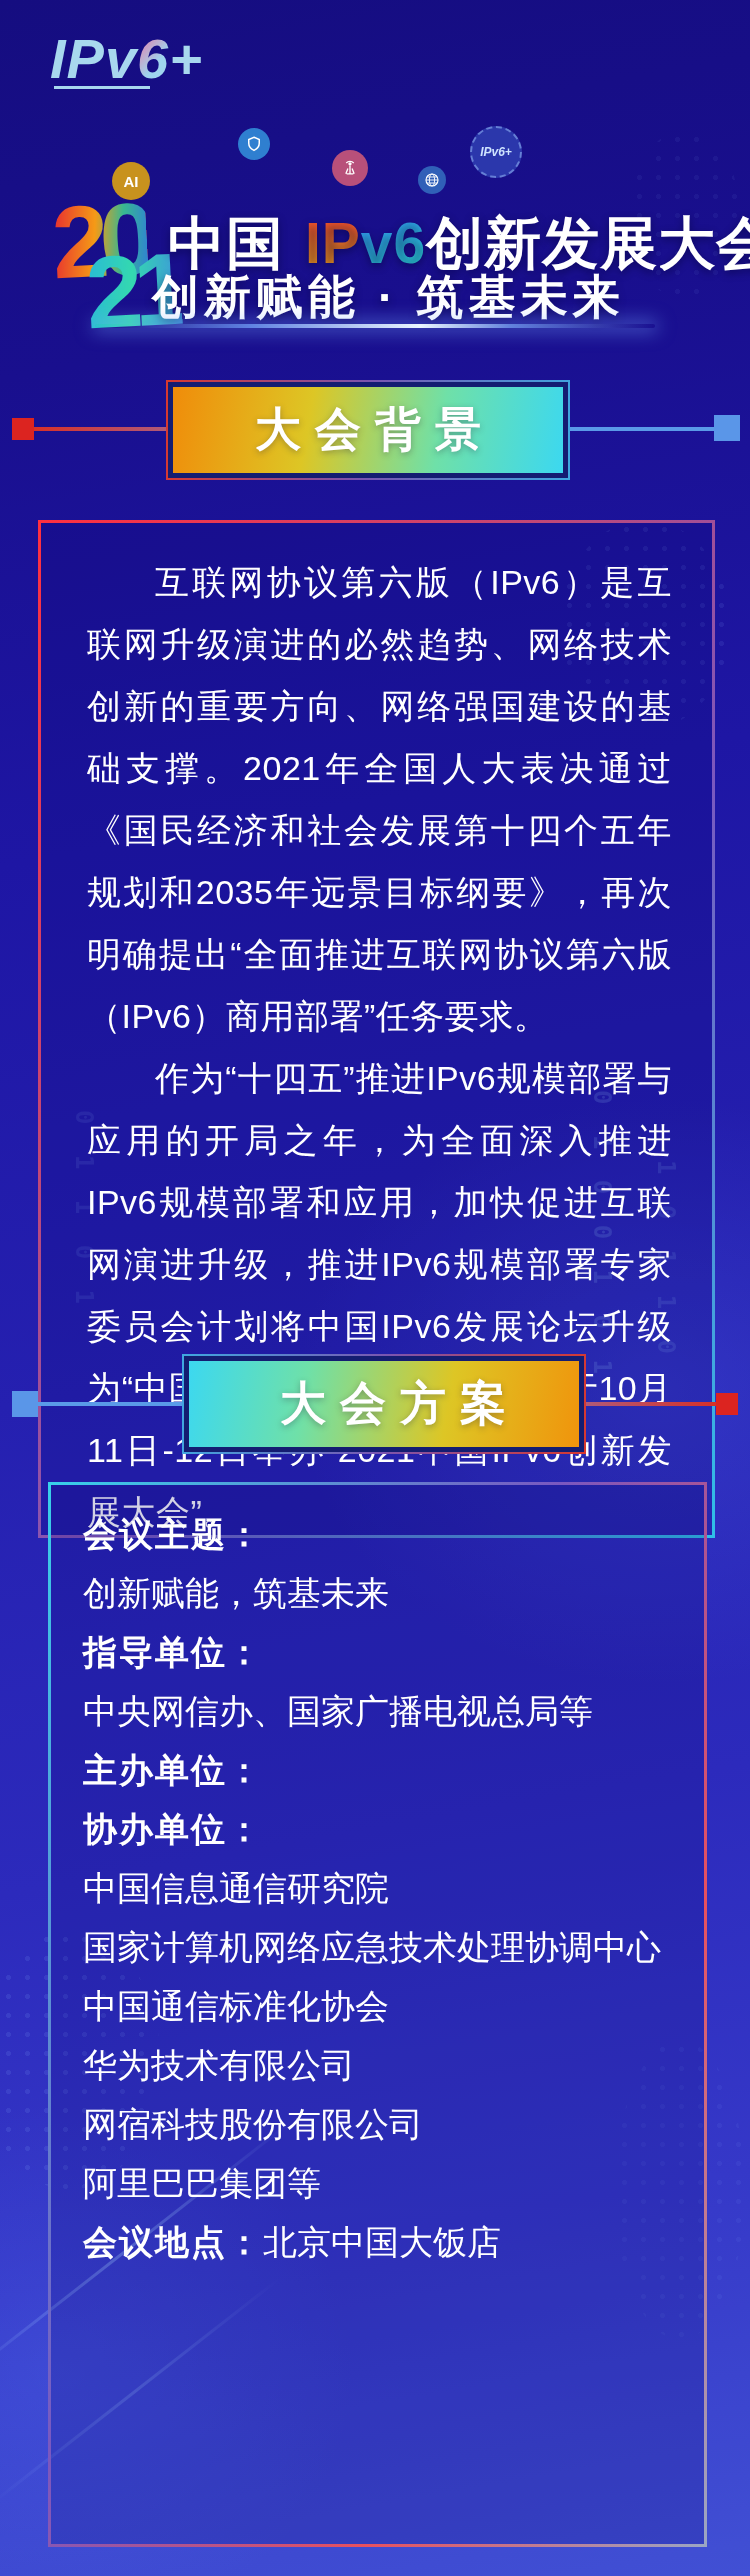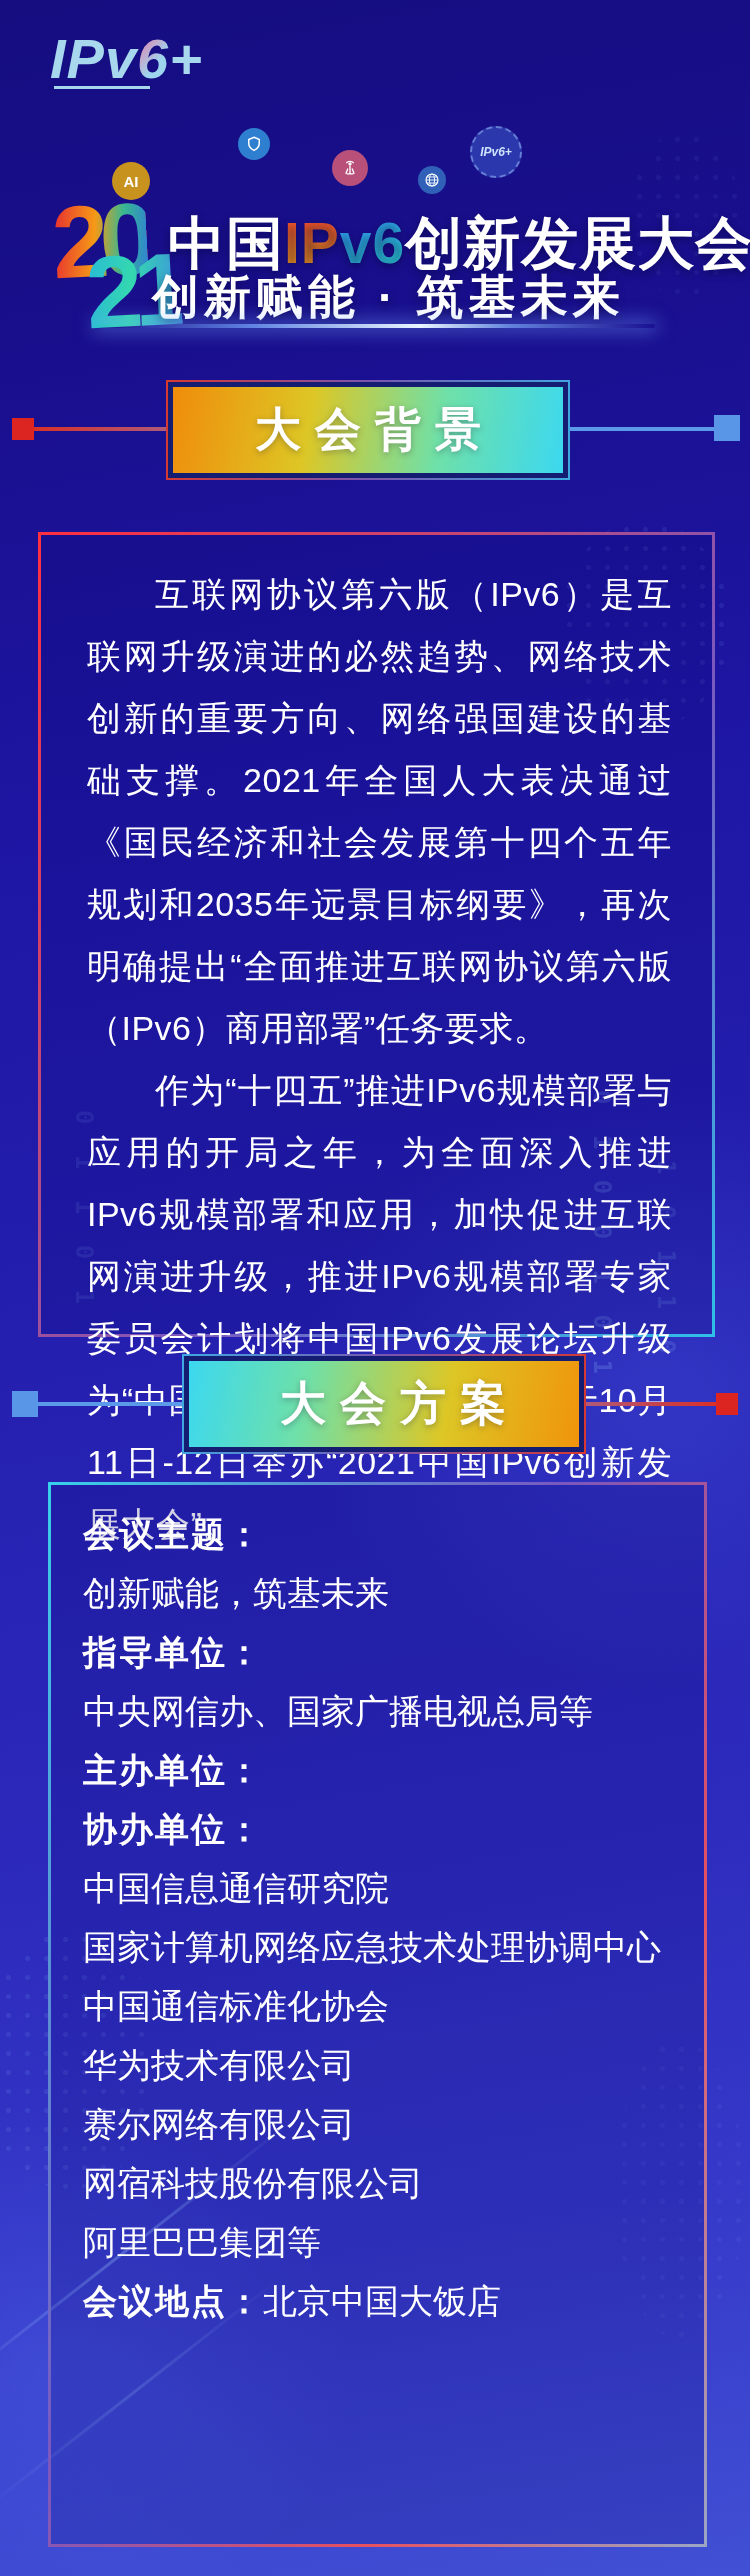--- a/index.html
+++ b/index.html
@@ -24,42 +24,42 @@
   
   .ficon { position:absolute; border-radius:50%; display:flex; align-items:center; justify-content:center; color:#fff; }
   .ficon svg { display:block; }
   
   .year { position:absolute; font-weight:800; line-height:1; letter-spacing:-9px; transform:rotate(-3deg);
           -webkit-background-clip:text; background-clip:text; color:rgba(0,0,0,0); }
   .year-top { left:52px; top:190px; font-size:102px; background-image:linear-gradient(95deg,#e83030 5%,#f59a16 45%,#38b890 72%,#2f7fd8 100%); }
   .year-bottom { left:86px; top:240px; font-size:102px; background-image:linear-gradient(95deg,#28b8d8 0%,#34d8b0 48%,#3f8fe0 100%); }
   .main-title { position:absolute; left:168px; top:206px; font-size:57px; font-weight:800; letter-spacing:1px; white-space:nowrap;
                 text-shadow:0 3px 8px rgba(0,0,40,.45); }
-  .main-title .ip { background:linear-gradient(180deg,#f4572b 20%,#f5a01e 90%); -webkit-background-clip:text; background-clip:text; color:rgba(0,0,0,0); }
+  .main-title .ip { background:linear-gradient(180deg,#f4572b 20%,#f5a01e 90%); -webkit-background-clip:text; background-clip:text; color:rgba(0,0,0,0);margin-left:21px; }
   .main-title .v6 { background:linear-gradient(160deg,#2f8fe8 15%,#30e0e8 85%); -webkit-background-clip:text; background-clip:text; color:rgba(0,0,0,0); }
   .subtitle { position:absolute; left:152px; top:266px; font-size:47px; font-weight:700; letter-spacing:5px; white-space:nowrap;
               text-shadow:0 3px 8px rgba(0,0,40,.45); }
   .flare { position:absolute; left:95px; top:324px; width:560px; height:4px; border-radius:3px;
            background:linear-gradient(90deg, rgba(80,130,255,0) 0%, rgba(120,170,255,.75) 28%, #eaf6ff 58%, rgba(130,180,255,.7) 74%, rgba(80,130,255,0) 100%);
            box-shadow:0 0 18px 3px rgba(120,170,255,.55); }
   
   .sq { position:absolute; }
   .hline { position:absolute; height:4px; }
   .sec-header { position:absolute; width:404px; height:100px; padding:2px; }
   .sec-header .inner { width:100%; height:100%; border:5px solid #141d72; display:flex; align-items:center; justify-content:center;
                        font-size:46px; font-weight:700; letter-spacing:14px; padding-left:14px; color:#fff;
                        text-shadow:0 2px 6px rgba(40,40,60,.35); }
   .hdr1 { left:166px; top:380px; background:linear-gradient(95deg,#d8382e,#7a55b0 50%,#3fa8e0); }
   .hdr1 .inner { background:linear-gradient(100deg,#f08c0a 0%,#ddc625 35%,#6fe0a8 68%,#3cd8f0 100%); }
   .hdr2 { left:182px; top:1354px; background:linear-gradient(95deg,#3fa8e0,#7a55b0 50%,#d8382e); }
   .hdr2 .inner { background:linear-gradient(100deg,#3cd8f0 0%,#6fe0a8 30%,#ddc625 66%,#f0940c 100%);padding-left:32px; }
   
   .content-box { position:absolute; border:3px solid; background:rgba(12,8,110,.18); }
-  .box1 { left:38px; top:520px; width:677px; height:805px; padding:28px 40px 0 46px;
-          border-image:linear-gradient(128deg,#ff3040 0%,#c04878 35%,#7a58c0 60%,#2fc0e8 100%) 1;margin-top:12px; }
+  .box1 { left:38px; top:520px; width:677px; height:1018px; padding:28px 40px 0 46px;
+          border-image:linear-gradient(128deg,#ff3040 0%,#c04878 35%,#7a58c0 60%,#2fc0e8 100%) 1; }
   .box1 p { font-size:34px; line-height:62px; text-indent:2em; text-align:justify; letter-spacing:.5px; }
   .box2 { left:48px; top:1482px; width:659px; height:1065px; padding:20px 40px 0 32px;
           border-image:linear-gradient(118deg,#38d0ea 0%,#7a58c0 42%,#e8505e 72%,#9aa6c4 100%) 1; }
   .row { font-size:34px; line-height:59px; white-space:nowrap; }
   .row.label { font-weight:700; letter-spacing:2px; }
   .row.meta { margin-top:0; }
   .row.meta-first { margin-top:23px; }
   .row.meta b { font-weight:700; letter-spacing:2px; }
 </style>
 </head>
@@ -136,19 +136,18 @@
     <div class="row label">会议主题：</div>
     <div class="row">创新赋能，筑基未来</div>
     <div class="row label">指导单位：</div>
     <div class="row">中央网信办、国家广播电视总局等</div>
     <div class="row label">主办单位：</div>
     <div class="row label">协办单位：</div>
     <div class="row">中国信息通信研究院</div>
     <div class="row">国家计算机网络应急技术处理协调中心</div>
     <div class="row">中国通信标准化协会</div>
     <div class="row">华为技术有限公司</div>
-    <div class="row">赛尔网络有限公司</div>
     <div class="row">网宿科技股份有限公司</div>
     <div class="row">阿里巴巴集团等</div>
     <div class="row meta"><b>会议地点：</b><span>北京中国大饭店</span></div>
   </div>
 
 </div>
 
 </body></html>

